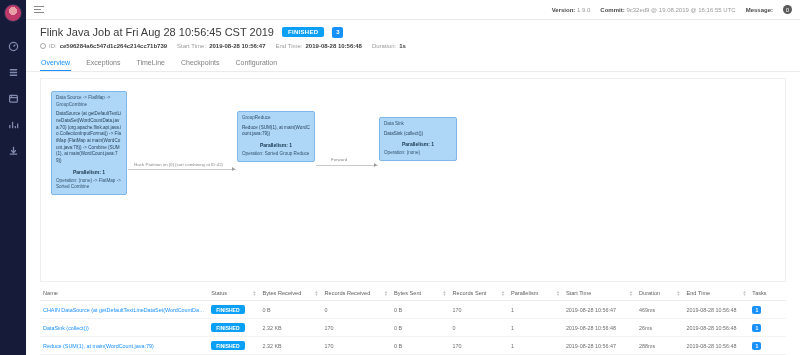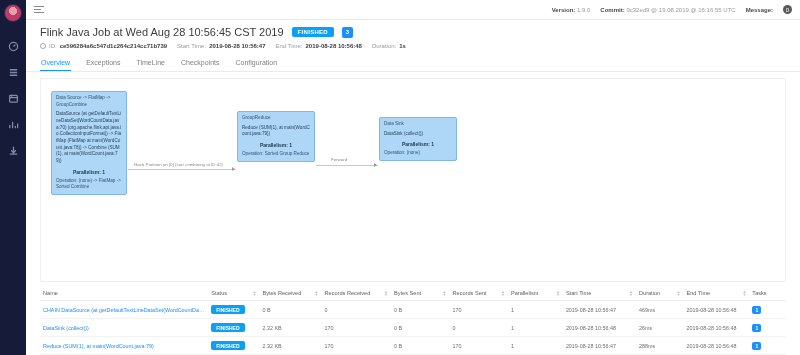--- a/index.html
+++ b/index.html
@@ -183,21 +183,21 @@
         </span>
         <span>
           <b>Message:</b>
         </span>
         <span class="msg-dot">0</span>
       </div>
     </div>
 
     <div class="job-header">
       <div class="job-title-row">
-        <div class="job-title">Flink Java Job at Wed Aug 28 10:56:45 CST 2019</div>
+        <div class="job-title">Flink Java Job at Fri Aug 28 10:56:45 CST 2019</div>
         <div class="badge-finished">FINISHED</div>
         <div class="badge-count">3</div>
       </div>
       <div class="job-meta">
         <span class="mi">
           <span class="clock-ico"></span>
           <span>ID:</span>
           <b>ce596284a6c547d1c264c214cc71b739</b>
         </span>
         <span class="mi">

